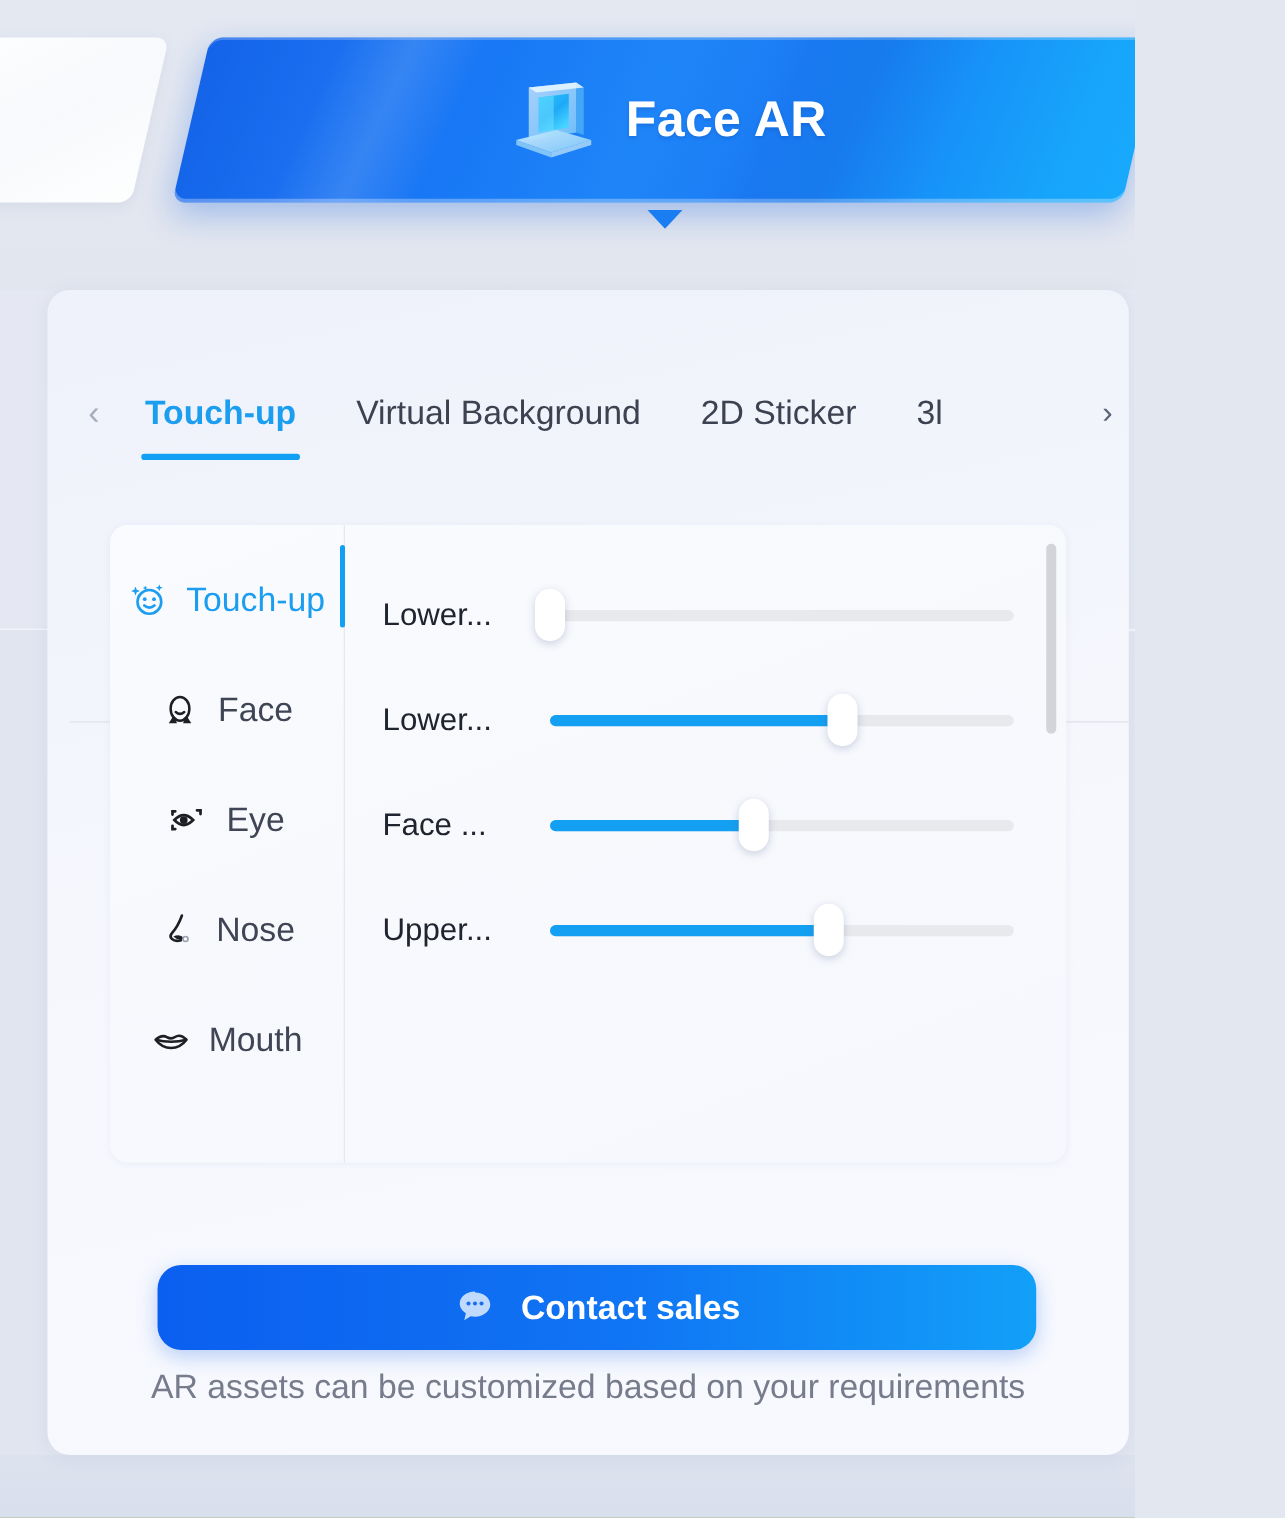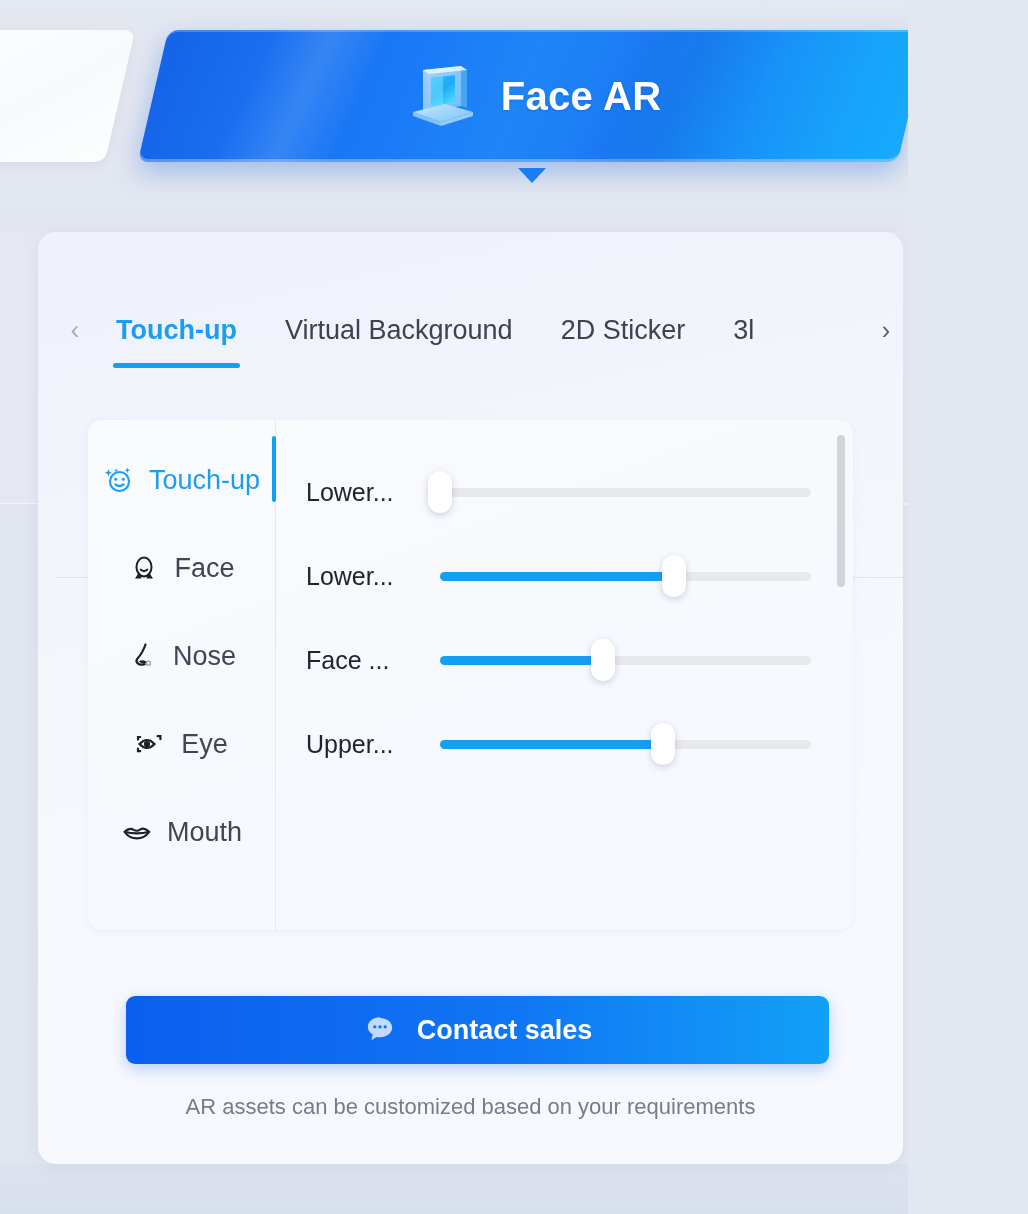--- a/index.html
+++ b/index.html
@@ -309,44 +309,44 @@
     position: absolute;
     left: 0; top: 4px;
     width: 8px; height: 154px;
     border-radius: 4px;
     background: #d2d4da;
   }
 
   
   .cta {
     position: absolute;
-    left: 88px; top: 764px;
+    left: 88px; top: 780px;
     width: 703px; height: 68px;
-    border-radius: 9px;
+    border-radius: 19px;
     background: linear-gradient(90deg, #0b5ff0 0%, #0e6af1 30%, #1076f4 55%, #12a0f8 100%);
     box-shadow: 0 5px 16px rgba(18,95,230,0.28);
     display: flex;
     align-items: center;
     justify-content: center;
     gap: 20px;
     cursor: pointer;
   }
   .cta-label {
     color: #ffffff;
     font-size: 27px;
     font-weight: 700;
   }
   .chat-icon { width: 34px; height: 34px; display: block; }
 
   .cta-caption {
     position: absolute;
     left: 0; top: 862px;
     width: 865px;
     text-align: center;
-    font-size: 22px;
+    font-size: 27px;
     color: #767c8b;
   }
 </style>
 </head>
 <body>
 
 <div id="screen">
 
   <div class="bg-band-top"></div>
   <div class="bg-band-mid"></div>
@@ -447,36 +447,36 @@
             <path d="M8.5 15 a7.5 9.5 0 0 1 15 0 a7.5 9.5 0 0 1 -15 0 Z" fill="none" stroke="#1d1f24" stroke-width="2"></path>
             <path d="M12.6 17.6 q3.4 3.0 6.8 0" fill="none" stroke="#1d1f24" stroke-width="2" stroke-linecap="round"></path>
             <path d="M7.0 26.6 L11.0 20.2 L13.6 26.6 Z" fill="#1d1f24"></path>
             <path d="M25.0 26.6 L21.0 20.2 L18.4 26.6 Z" fill="#1d1f24"></path>
           </svg>
           <span class="side-label">Face</span>
         </div>
 
         <div class="side-item">
           <svg class="side-icon" viewBox="0 0 32 32">
-            <path d="M18.5 4.5 q-3.0 8.5 -7.8 13.8 q-2.4 2.7 -0.2 4.8 q2.6 2.4 7.2 1.1" fill="none" stroke="#1d1f24" stroke-width="2.2" stroke-linecap="round"></path>
-            <path d="M11.6 21.2 q5.2 -2.6 8.5 1.1 q-3.8 3.2 -8.5 -1.1 Z" fill="#1d1f24"></path>
-            <circle cx="21.4" cy="23.2" r="2.0" fill="none" stroke="#9aa0ad" stroke-width="1.3"></circle>
-          </svg>
-          <span class="side-label">Nose</span>
-        </div>
-
-        <div class="side-item">
-          <svg class="side-icon" viewBox="0 0 32 32">
             <path d="M4.5 16 q7.5 -8 15 0 q-7.5 8 -15 0 Z" fill="none" stroke="#1d1f24" stroke-width="2.2"></path>
             <circle cx="12" cy="16" r="3.1" fill="#1d1f24"></circle>
             <path d="M5.2 9.0 L3.0 9.0 L3.0 11.6" fill="none" stroke="#1d1f24" stroke-width="2.2" stroke-linecap="round"></path>
             <path d="M5.2 23.2 L3.0 23.2 L3.0 20.6" fill="none" stroke="#1d1f24" stroke-width="2.2" stroke-linecap="round"></path>
             <path d="M22.6 8.2 L25.4 8.2 L25.4 11.2" fill="none" stroke="#1d1f24" stroke-width="2.2" stroke-linecap="round"></path>
           </svg>
           <span class="side-label">Eye</span>
+        </div>
+
+        <div class="side-item">
+          <svg class="side-icon" viewBox="0 0 32 32">
+            <path d="M18.5 4.5 q-3.0 8.5 -7.8 13.8 q-2.4 2.7 -0.2 4.8 q2.6 2.4 7.2 1.1" fill="none" stroke="#1d1f24" stroke-width="2.2" stroke-linecap="round"></path>
+            <path d="M11.6 21.2 q5.2 -2.6 8.5 1.1 q-3.8 3.2 -8.5 -1.1 Z" fill="#1d1f24"></path>
+            <circle cx="21.4" cy="23.2" r="2.0" fill="none" stroke="#9aa0ad" stroke-width="1.3"></circle>
+          </svg>
+          <span class="side-label">Nose</span>
         </div>
 
         <div class="side-item">
           <svg class="side-icon" viewBox="0 0 32 32">
             <path d="M3.5 15.8 q5.0 -4.6 9.2 -2.0 q3.3 1.9 6.3 -0.2 q4.3 -2.8 9.2 2.2 q-5.0 6.6 -12.3 6.6 q-7.4 0 -12.4 -6.6 Z" fill="none" stroke="#1d1f24" stroke-width="2.1" stroke-linejoin="round"></path>
             <path d="M3.5 15.8 q6.0 1.6 12.4 1.6 q6.4 0 12.3 -1.6" fill="none" stroke="#1d1f24" stroke-width="2.1"></path>
           </svg>
           <span class="side-label">Mouth</span>
         </div>
 

